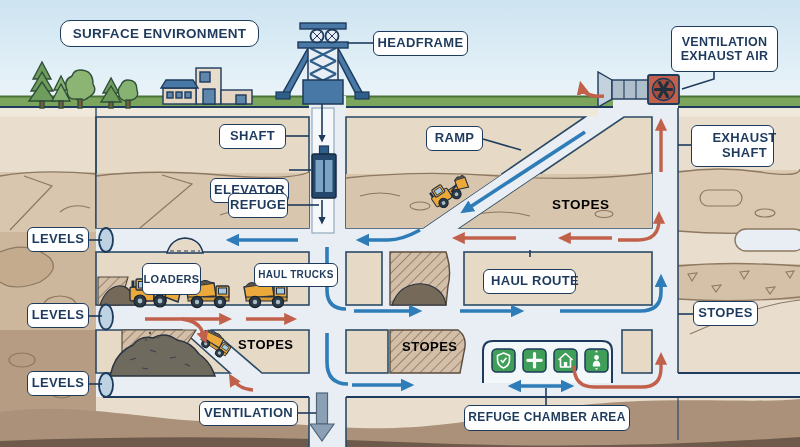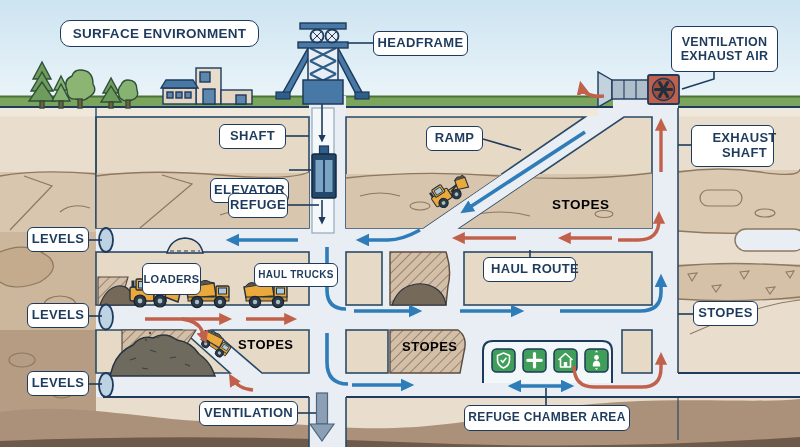--- a/index.html
+++ b/index.html
@@ -342,19 +342,19 @@
 <div class="plain" style="left:552px;top:197px;font-size:13.5px;">STOPES</div>
 <div class="label" style="left:691px;top:125px;width:83px;height:42px;padding-left:24px;">
   <div>EXHAUST</div>
   <div>SHAFT</div>
 </div>
 <div class="label" style="left:27px;top:227px;width:62px;height:25px;">LEVELS</div>
 <div class="label" style="left:27px;top:303px;width:62px;height:25px;">LEVELS</div>
 <div class="label" style="left:27px;top:371px;width:62px;height:25px;">LEVELS</div>
 <div class="label" style="left:142px;top:263px;width:59px;height:32px;font-size:11px;">LOADERS</div>
 <div class="label" style="left:221px;top:263px;width:84px;height:24px;font-size:10px;margin-left:33px;">HAUL TRUCKS</div>
-<div class="label" style="left:483px;top:257px;width:93px;height:25px;padding-left:11px;">HAUL ROUTE</div>
+<div class="label" style="left:483px;top:269px;width:93px;height:25px;padding-left:11px;">HAUL ROUTE</div>
 <div class="label" style="left:693px;top:301px;width:65px;height:25px;">STOPES</div>
 <div class="plain" style="left:238px;top:337px;">STOPES</div>
 <div class="plain" style="left:402px;top:339px;">STOPES</div>
 <div class="label" style="left:199px;top:401px;width:99px;height:25px;">VENTILATION</div>
 <div class="label" style="left:464px;top:405px;width:166px;height:26px;font-size:12px;">REFUGE CHAMBER AREA</div>
 </div>
 
 </body></html>

